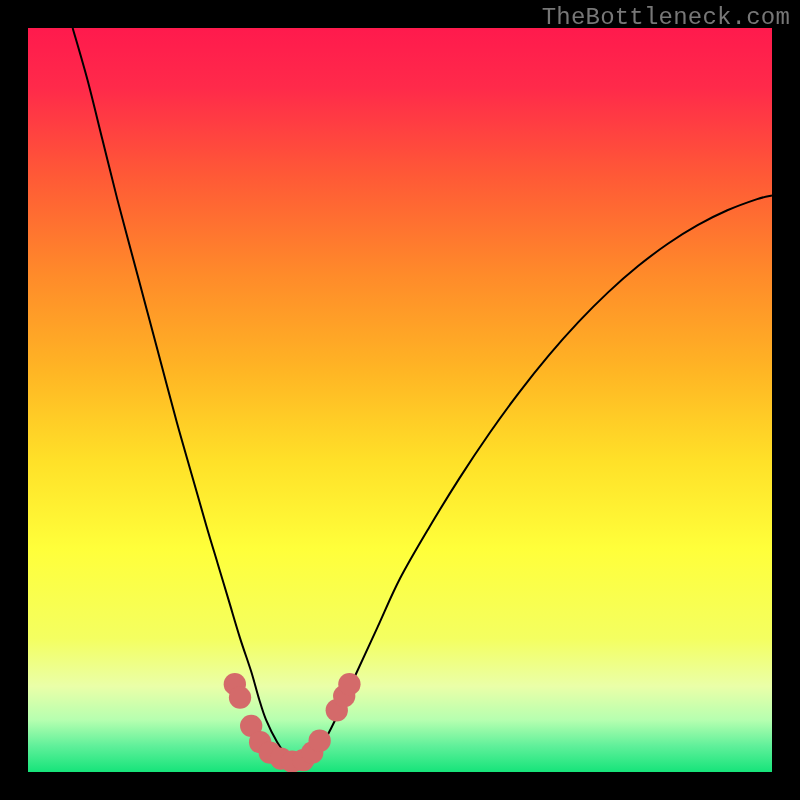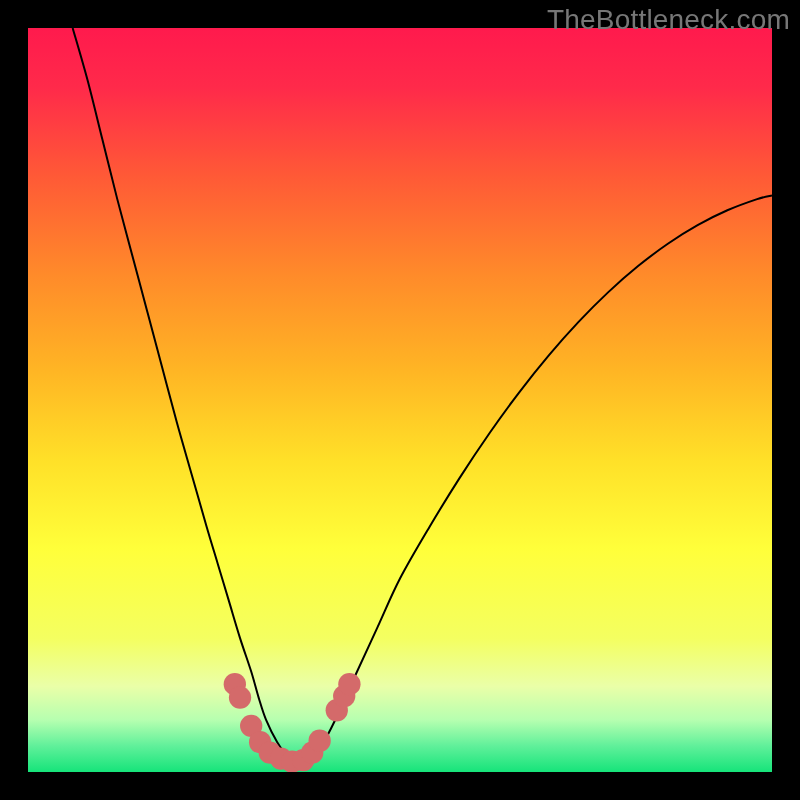--- a/index.html
+++ b/index.html
@@ -27,22 +27,22 @@
   }
   .plot svg {
     display: block;
     width: 744px;
     height: 744px;
   }
   .watermark {
     position: absolute;
     top: 4px;
     right: 10px;
-    font-family: Liberation Sans, sans-serif;
-    font-size: 28px;
+    font-family: Liberation Mono, monospace;
+    font-size: 24px;
     color: #777;
     letter-spacing: 0.2px;
     user-select: none;
   }
 </style>
 </head>
 <body>
 
 <div class="frame">
   <div class="plot">

